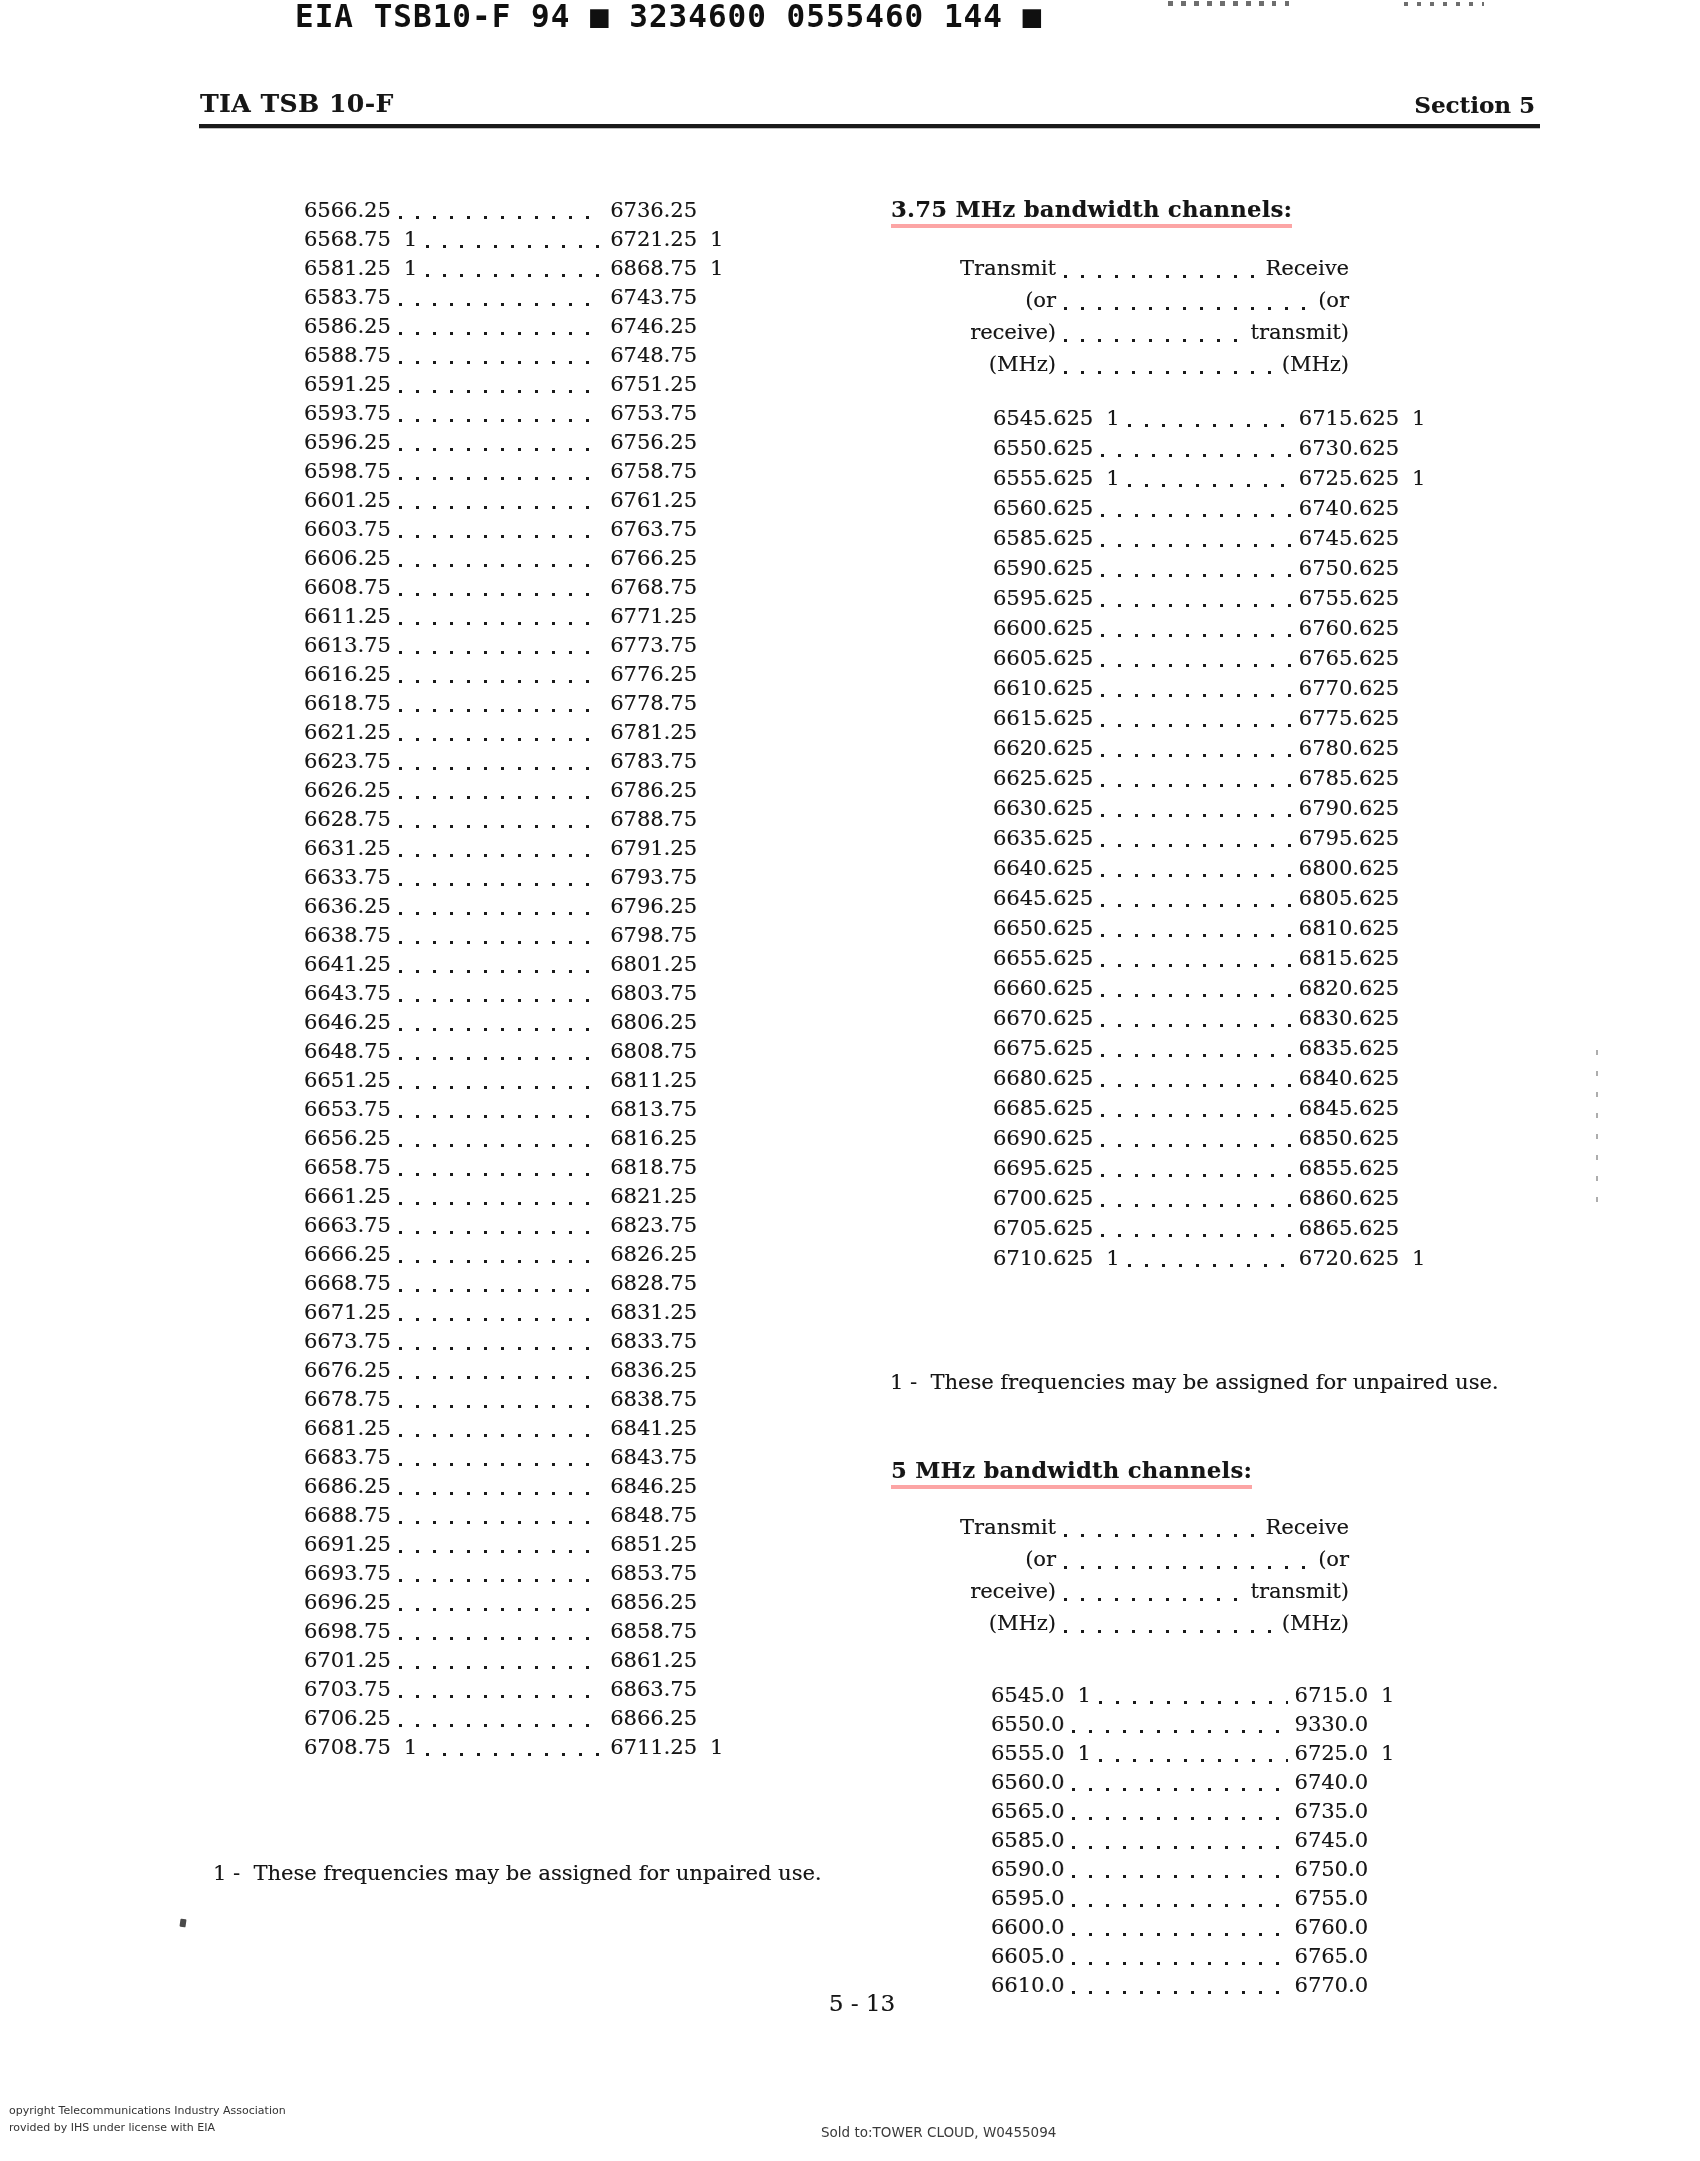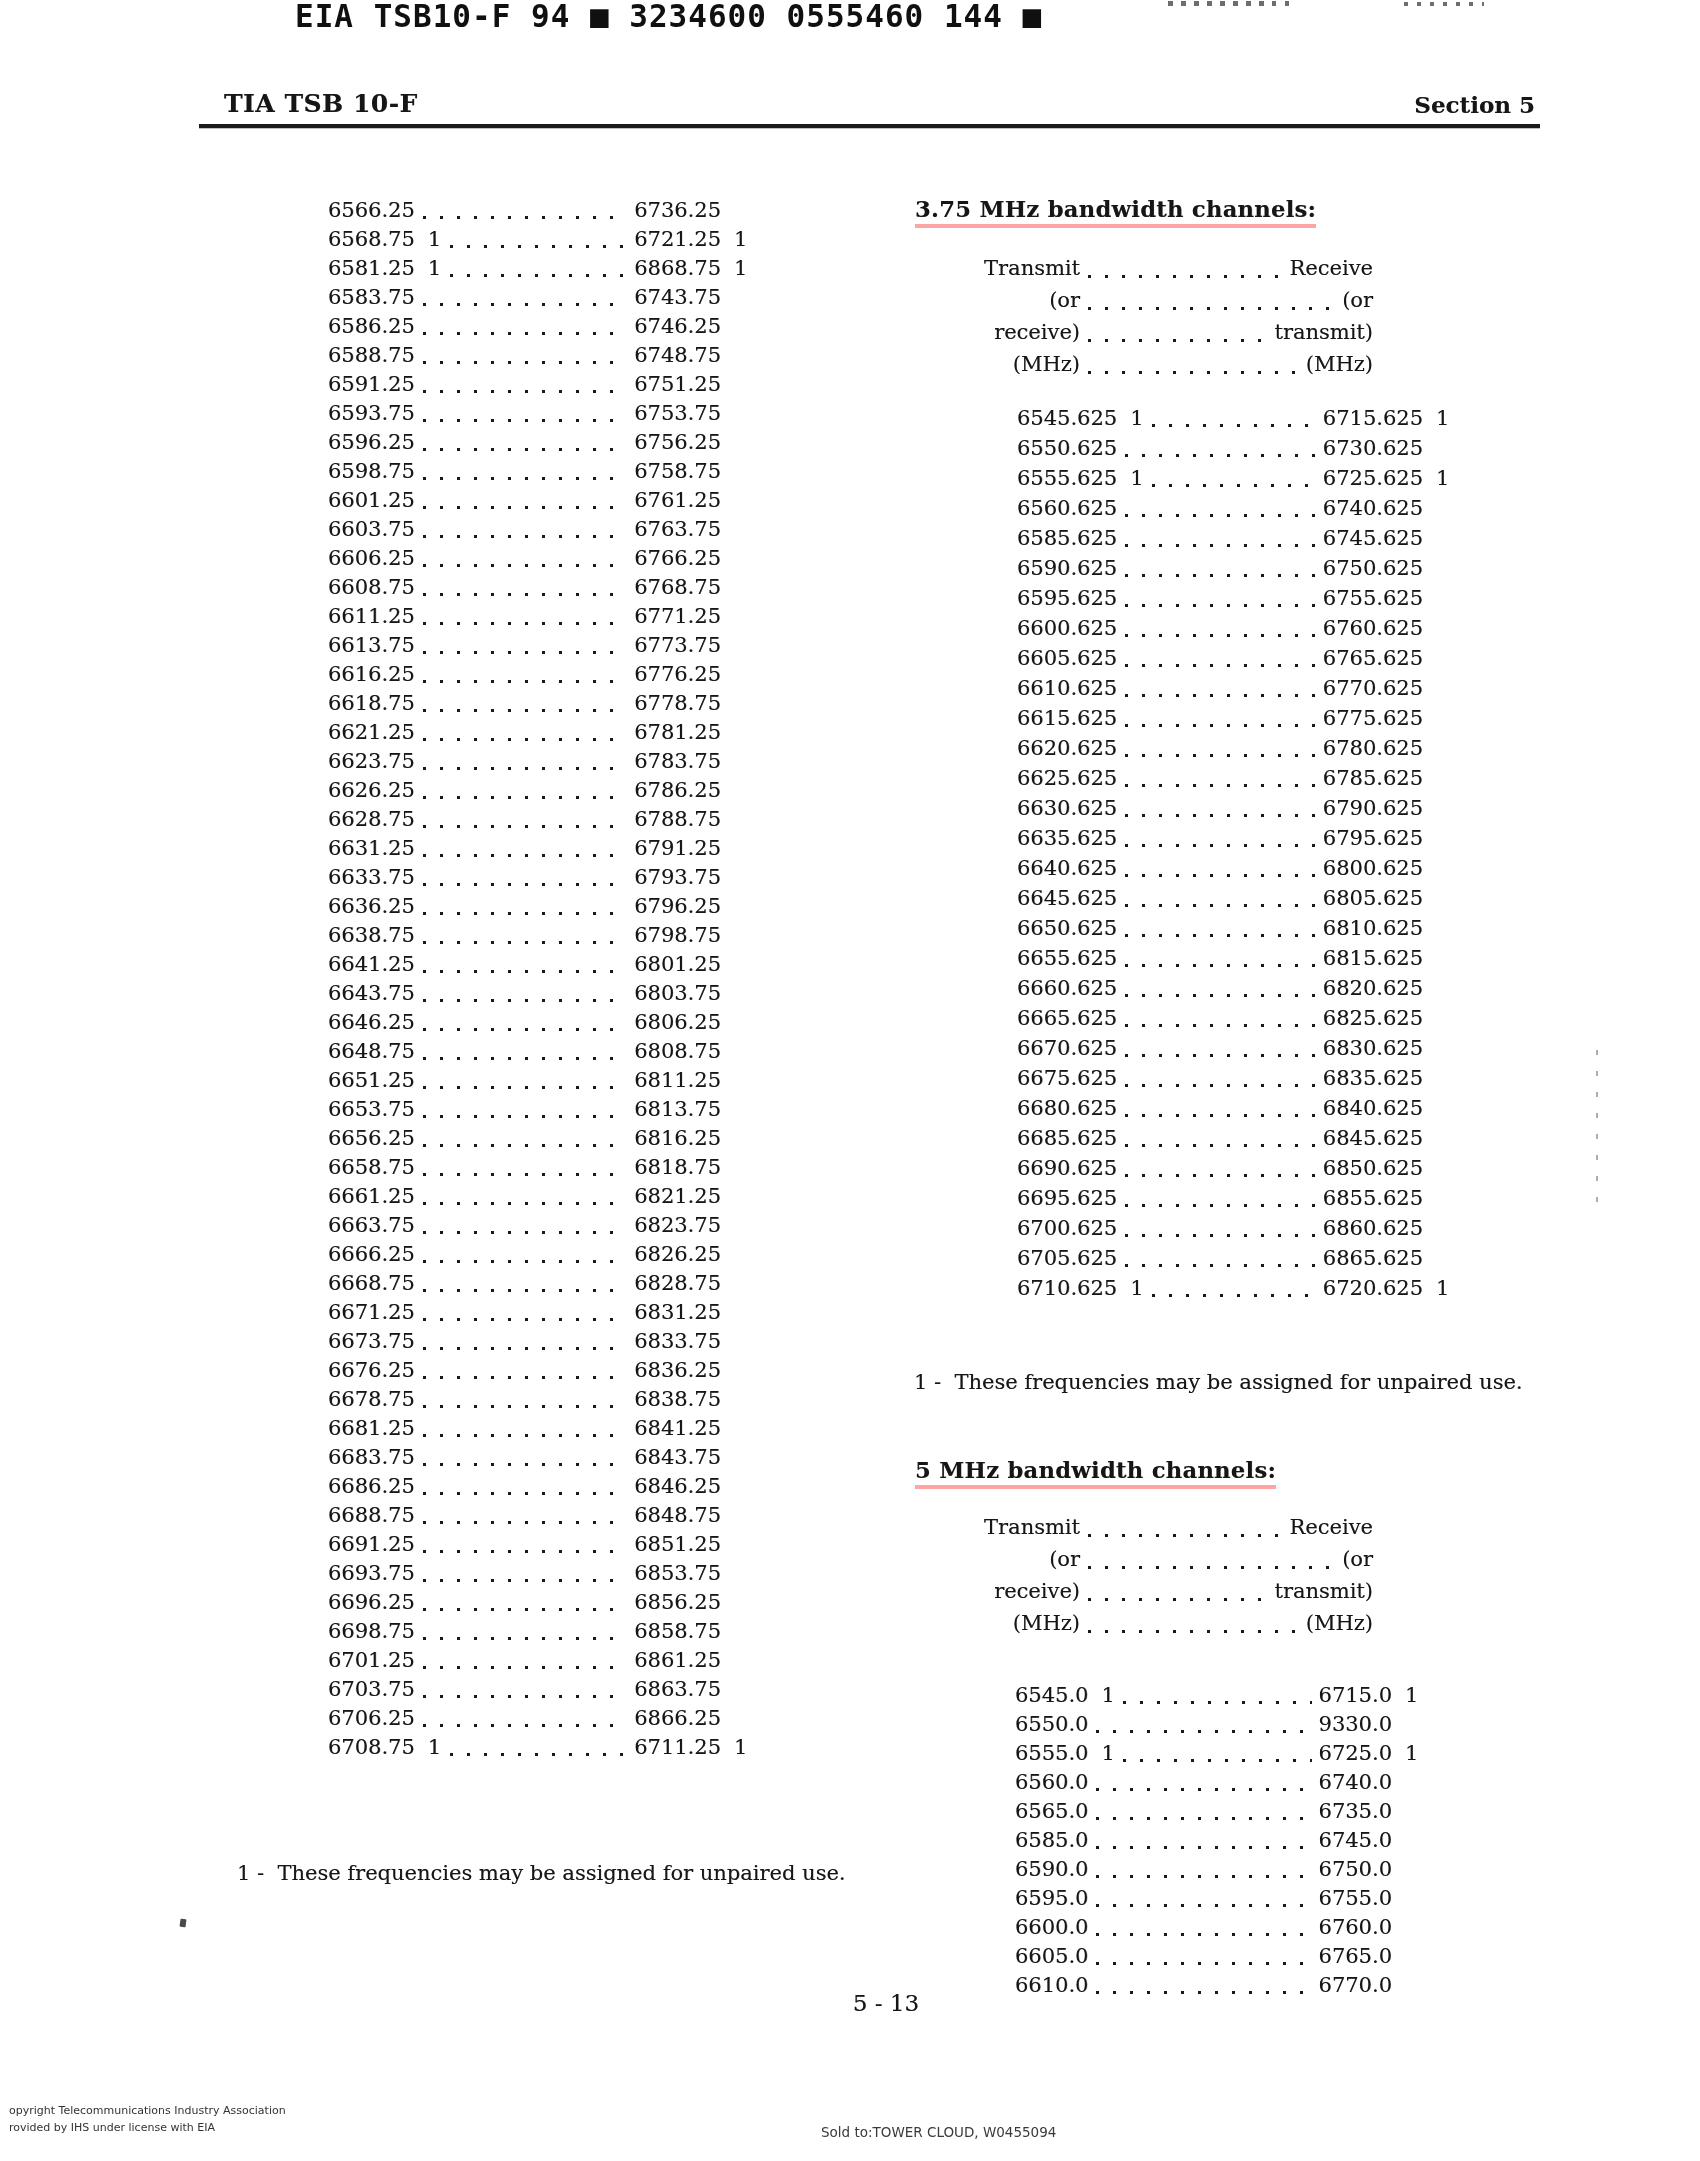--- a/index.html
+++ b/index.html
@@ -18,21 +18,21 @@
     transform:scaleY(1.02);transform-origin:top left;
   }
   .top-frag{height:4.5px;background:repeating-linear-gradient(90deg,#4a4a4a 0 4.5px,transparent 4.5px 13px);opacity:.8;}
   .frag1{left:1168px;top:1px;width:130px;}
   .frag2{left:1404px;top:1.5px;width:80px;}
   
   .doc-title{left:200px;top:89px;font-size:25px;font-weight:700;letter-spacing:0.5px;}
   .doc-section{right:165px;top:91px;font-size:23px;font-weight:700;}
   .rule{left:199px;top:124px;width:1341px;height:3.5px;background:#1a1a1a;box-shadow:0 1px 0 rgba(0,0,0,.25);}
   
-  .ink{text-shadow:0.3px 0.2px 0 rgba(10,10,10,.45);margin-left:24px;}
+  .ink{text-shadow:0.3px 0.2px 0 rgba(10,10,10,.45);}
   
   .list{display:block;}
   .freq-row,.hdr-row{display:flex;align-items:baseline;white-space:nowrap;}
   .freq-row .val,.freq-row .mark,.hdr-row span{display:inline-block;}
   .leader{
     flex:1 1 auto;height:3px;align-self:flex-end;
     margin:0 7px 6px 8px;
     background:repeating-linear-gradient(90deg,#1a1a1a 0 3px,transparent 3px 17px);
   }
   .mark{width:14px;margin-left:13px;}
@@ -484,25 +484,20 @@
       <span class="val tx">6655.625</span>
       <div class="leader"></div>
       <span class="val rx">6815.625</span>
     </div>
     <div class="freq-row">
       <span class="val tx">6660.625</span>
       <div class="leader"></div>
       <span class="val rx">6820.625</span>
     </div>
     <div class="freq-row">
-      <span class="val tx">6665.625</span>
-      <div class="leader"></div>
-      <span class="val rx">6825.625</span>
-    </div>
-    <div class="freq-row">
       <span class="val tx">6670.625</span>
       <div class="leader"></div>
       <span class="val rx">6830.625</span>
     </div>
     <div class="freq-row">
       <span class="val tx">6675.625</span>
       <div class="leader"></div>
       <span class="val rx">6835.625</span>
     </div>
     <div class="freq-row">

